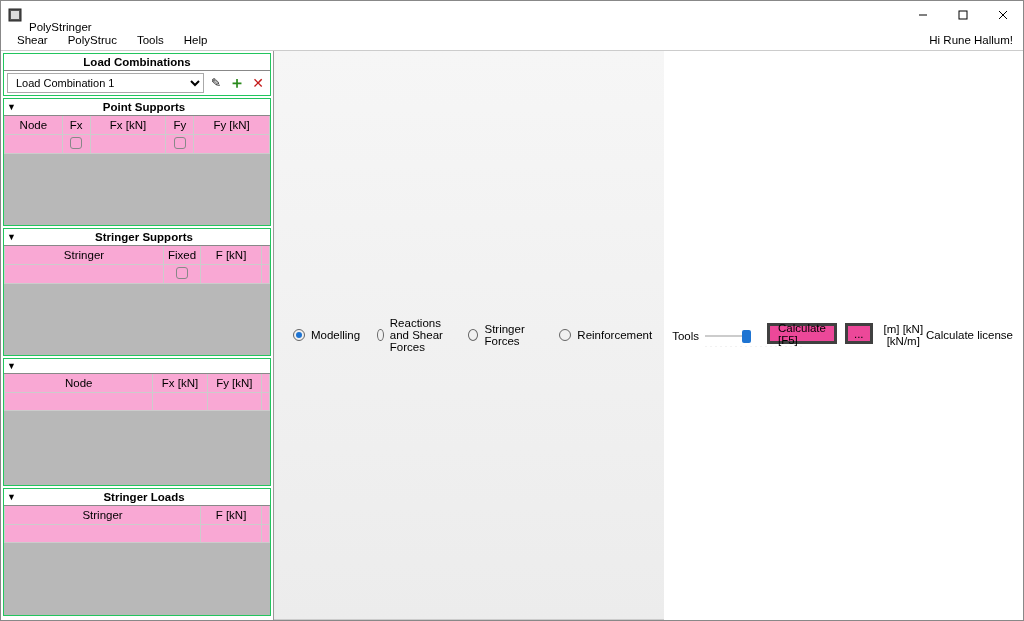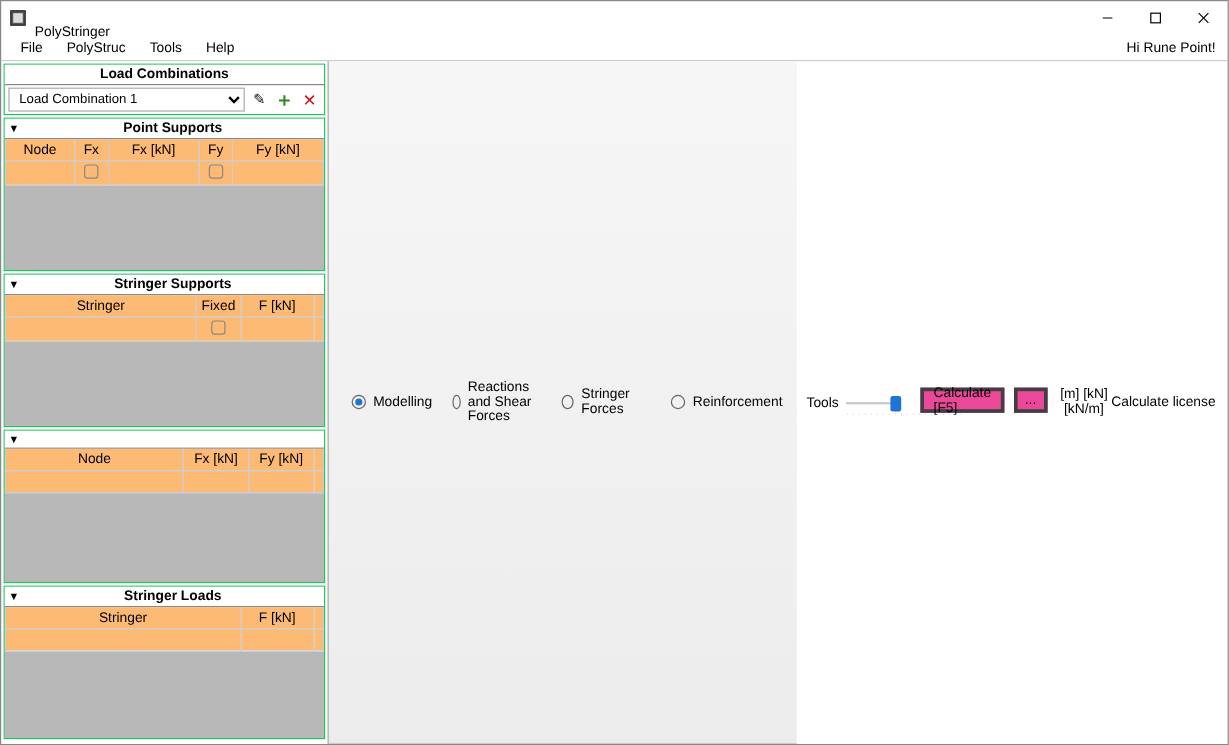--- a/index.html
+++ b/index.html
@@ -16,21 +16,21 @@
   .left { width:273px; border-right:1px solid #999; display:flex; flex-direction:column; padding:2px;}
   .panel { border:1px solid #22c55e; margin-bottom:2px; flex:1; display:flex; flex-direction:column; min-height:0;}
   .panel.lc { flex:none;}
   .panel-title { background:#fff; font-weight:bold; text-align:center; padding:2px 0; border-bottom:1px solid #888; display:flex; align-items:center;}
   .panel-title .chev { width:14px; text-align:left; padding-left:3px; font-size:9px;}
   .panel-title .txt { flex:1;}
   .lc-row { display:flex; align-items:center; padding:2px 3px; gap:3px;}
   .lc-row select { flex:1; height:20px; border:1px solid #aaa; background:#fff; padding-left:4px; font-size:11px;}
   .ibtn { width:18px; height:18px; display:flex; align-items:center; justify-content:center; border:1px solid transparent;}
   .tbl { width:100%; border-collapse:collapse; }
-  .tbl th, .tbl td { border:1px solid #ccc; padding:2px 0; text-align:center; font-weight:normal; background:#fdba74; height:18px;}
+  .tbl th, .tbl td { border:1px solid #ccc; padding:2px 0; text-align:center; font-weight:normal; background:#f9a8d4; height:18px;}
   .tbl th { border-top:none; }
   .panel-body { flex:1; background:#b8b8b8; overflow:hidden;}
   .right { flex:1; display:flex; flex-direction:row; min-width:0;}
   .viewtabs { display:flex; background:linear-gradient(#f6f6f6,#ececec); border-bottom:1px solid #ccc; padding:4px 12px; gap:10px;}
   .viewtab { display:flex; align-items:center; gap:6px; flex:1; justify-content:center;}
   .radio { width:12px; height:12px; border:1px solid #666; border-radius:50%; display:inline-flex; align-items:center; justify-content:center;}
   .radio.sel::after { content:""; width:6px; height:6px; background:#1e74d2; border-radius:50%;}
   .ctrlrow { display:flex; align-items:center; gap:8px; padding:4px 8px;}
   .slider-wrap { display:flex; align-items:center; gap:6px;}
   .slider { width:46px; height:14px; position:relative;}
@@ -71,25 +71,25 @@
     </div>
   <div class="winbtn">
       <svg width="10" height="10">
         <line x1="1" y1="1" x2="9" y2="9" stroke="#000"></line>
         <line x1="9" y1="1" x2="1" y2="9" stroke="#000"></line>
       </svg>
     </div>
 </div>
 
 <div class="menubar">
-  <div class="mitem">File</div>
+  <div class="mitem">Shear</div>
   <div class="mitem">PolyStruc</div>
   <div class="mitem">Tools</div>
   <div class="mitem">Help</div>
-  <div class="user">Hi Rune Point!</div>
+  <div class="user">Hi Rune Hallum!</div>
 </div>
 
 <div class="content">
 
   <div class="left">
 
     <div class="panel lc">
       <div class="panel-title">
           <span class="txt">Load Combinations</span>
         </div>

